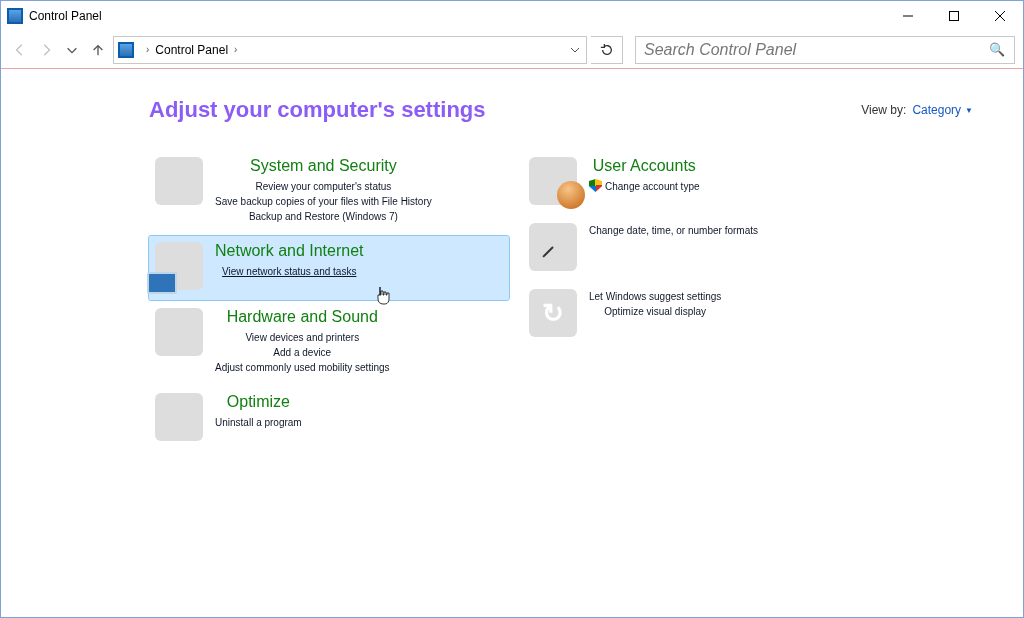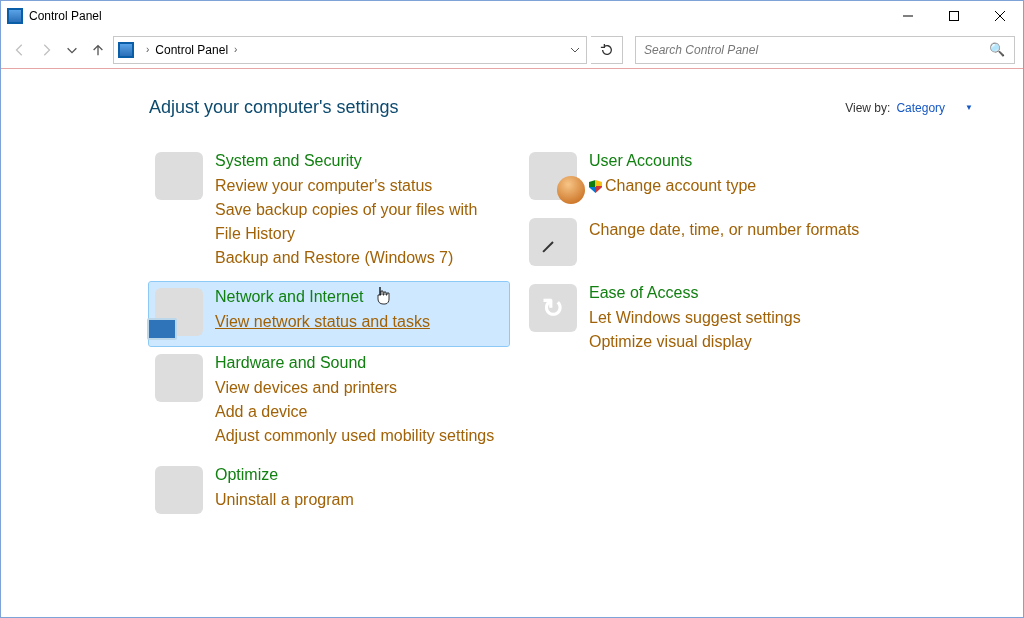--- a/index.html
+++ b/index.html
@@ -18,41 +18,41 @@
   .nav-arrow svg { width: 14px; height: 14px; }
   .addr-box { flex: 1; height: 28px; border: 1px solid #c8c8c8; display: flex; align-items: center; padding-left: 4px; min-width: 0; }
   .addr-icon { width: 16px; height: 16px; background: #0a5ea8; margin-right: 6px; position: relative; flex-shrink: 0; }
   .addr-icon::after { content: ""; position: absolute; inset: 2px; background: linear-gradient(#5aa3e8,#2a6fb8); }
   .addr-text { font-size: 12px; color: #000; }
   .addr-sep { margin: 0 6px; color: #555; font-size: 10px; }
   .addr-spacer { flex: 1; }
   .addr-drop { width: 24px; height: 100%; display: flex; align-items: center; justify-content: center; color: #555; border-left: 1px solid transparent; }
   .refresh { width: 32px; height: 28px; border: 1px solid #c8c8c8; border-left: none; display: flex; align-items: center; justify-content: center; color: #333; }
   .search-box { width: 380px; height: 28px; border: 1px solid #c8c8c8; margin-left: 8px; display: flex; align-items: center; padding: 0 8px; }
-  .search-box input { border: none; outline: none; flex: 1; font-size: 12px; font-style: italic; color: #555; background: transparent; }
+  .search-box input { border: none; outline: none; flex: 1; font-size: 16px; font-style: italic; color: #555; background: transparent; }
   .search-box input::placeholder { color: #777; font-style: italic; }
   .search-icon { color: #777; font-size: 13px; }
   
   .content { padding: 28px 24px 0 148px; }
   .header-row { display: flex; align-items: center; margin-bottom: 28px; }
-  .header-title { font-size: 18px; color: #0c4a6e; font-weight: 400; }
+  .header-title { font-size: 22px; color: #8b5cf6; font-weight: 700; }
   .header-spacer { flex: 1; }
   .viewby { font-size: 12px; display: flex; align-items: center; gap: 6px; margin-right: 26px; }
   .viewby-label { color: #333; }
-  .viewby-value { color: #1658c3; display: flex; align-items: center; gap: 20px; }
+  .viewby-value { color: #1658c3; display: flex; align-items: center; gap: 4px; }
   .viewby-value .caret { font-size: 8px; }
   
   .grid { display: flex; gap: 14px; }
-  .col { width: 360px; }
+  .col { width: 360px; text-align: center; }
   .cat { display: flex; gap: 12px; padding: 6px 6px 10px 6px; margin-bottom: 2px; border-radius: 2px; }
   .cat.hover { background: #cde8ff; outline: 1px solid #8cc9f6; }
   .cat .icon { width: 48px; height: 48px; flex-shrink: 0; background: #ddd; border-radius: 6px; display:flex; align-items:center; justify-content:center; }
   .cat .body { min-width: 0; }
   .cat .cat-title { font-size: 16px; color: #118011; margin-bottom: 4px; }
-  .cat .links a { display: block; font-size: 16px; color: #a16207; text-decoration: none; line-height: 1.5; cursor: pointer; }
+  .cat .links a { display: block; font-size: 10px; color: #0f172a; text-decoration: none; line-height: 1.5; cursor: pointer; }
   .cat .links a.hovered { text-decoration: underline; }
   .shield { width: 13px; height: 13px; display: inline-block; background: conic-gradient(#f7c214 0 25%, #d13438 0 50%, #0078d7 0 75%, #107c10 0 100%); clip-path: polygon(50% 0, 100% 15%, 100% 55%, 50% 100%, 0 55%, 0 15%); margin-right: 3px; vertical-align: -2px; }
   
   .ic-shield { background: radial-gradient(circle at 35% 35%, #6cb5ee, #0a4e91 70%); border-radius: 50% 50% 50% 45% / 55% 55% 45% 45%; }
   .ic-globe { background: radial-gradient(circle at 35% 30%, #bfe6ff, #1c6bb4 70%); border-radius: 50%; position: relative; }
   .ic-globe::after { content:""; position:absolute; left:-8px; bottom:-4px; width:26px; height:18px; background:#2f73b8; border:2px solid #bcd6ea; border-radius:2px; }
   .ic-printer { background: linear-gradient(#e6e6e6,#b0b0b0); border-radius: 6px; }
   .ic-programs { background: radial-gradient(circle at 50% 50%, #e8e8e8 55%, #b7b7b7 56%); border-radius:50%; }
   .ic-users { background: radial-gradient(circle at 30% 30%, #a4d23a, #5d8b15 70%); border-radius:50%; position:relative;}
   .ic-users::after{content:"";position:absolute;right:-8px;bottom:-4px;width:28px;height:28px;background:radial-gradient(circle at 40% 30%,#f7c587,#cf7a2d 75%);border-radius:50%;}
@@ -213,21 +213,20 @@
         <div class="body">
           <div class="links">
             <a>Change date, time, or number formats</a>
           </div>
         </div>
       </div>
 
       <div class="cat">
         <div class="icon ic-ease"></div>
         <div class="body">
-          <div class="cat-title">Ease of Access</div>
           <div class="links">
             <a>Let Windows suggest settings</a>
             <a>Optimize visual display</a>
           </div>
         </div>
       </div>
     </div>
   </div>
 </div>
 

